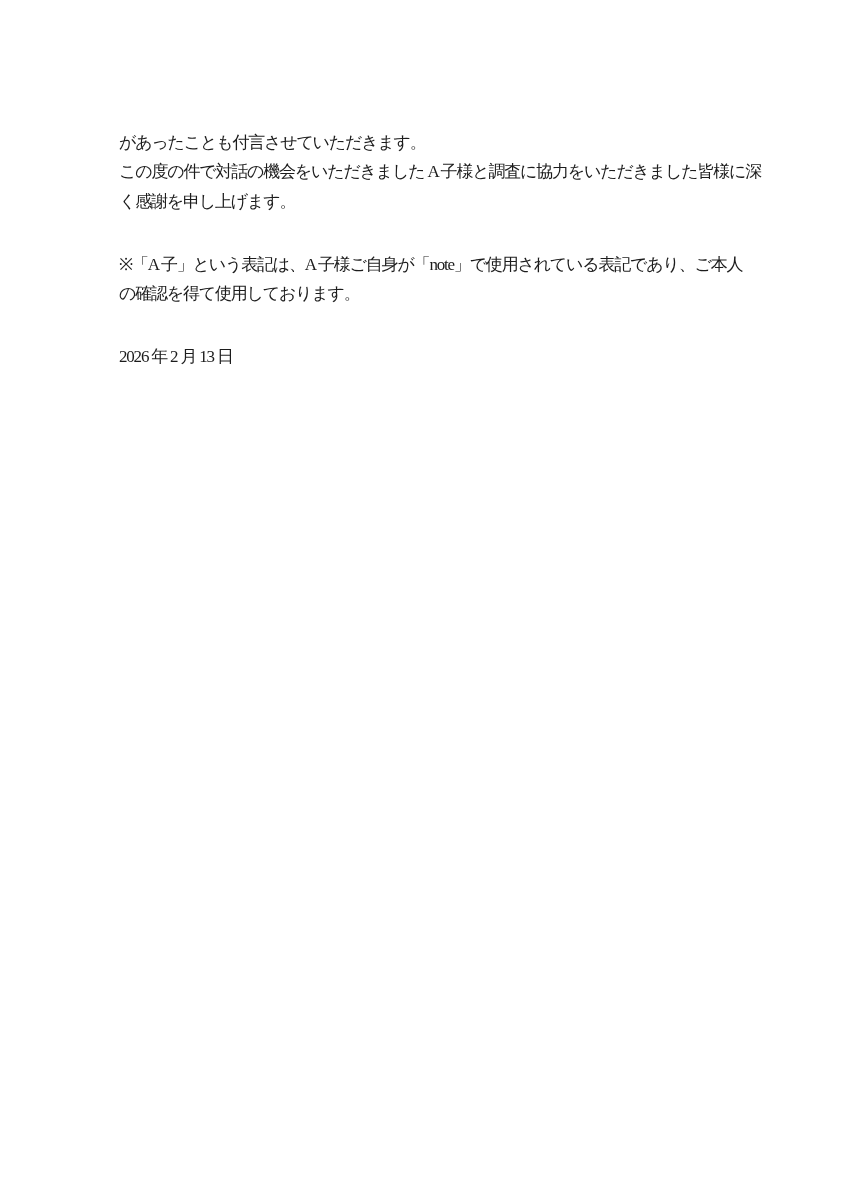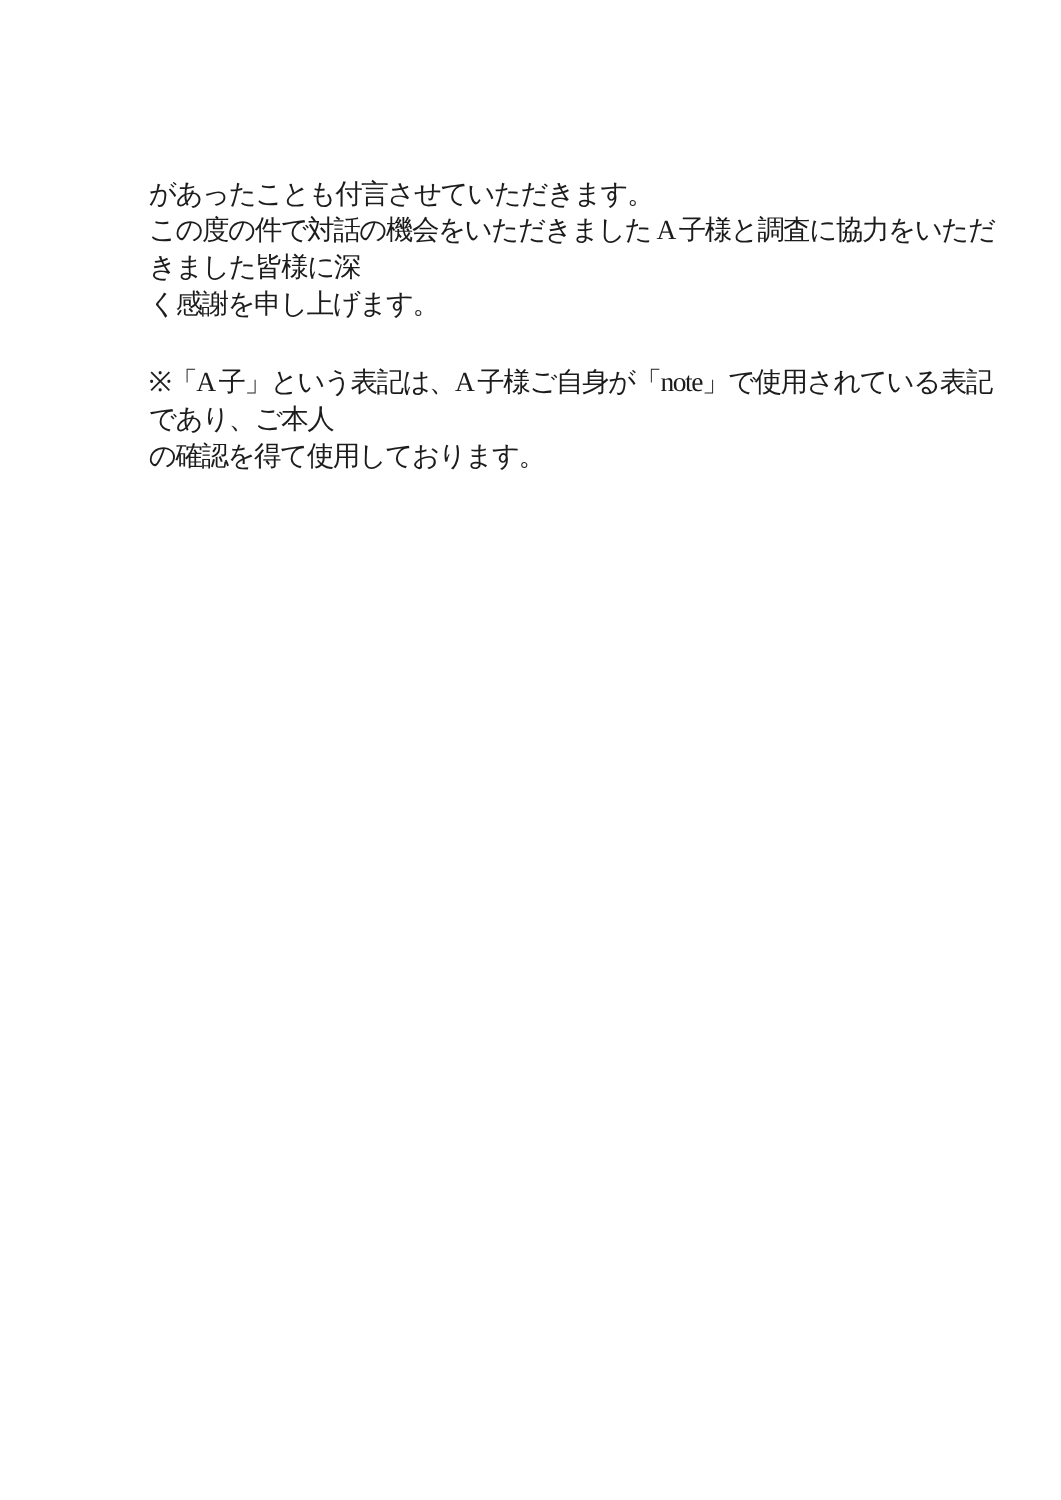--- a/index.html
+++ b/index.html
@@ -10,24 +10,24 @@
   .page {
     position: relative;
     width: 849px;
     height: 1200px;
     background: #ffffff;
     overflow: hidden;
   }
   .content {
     position: absolute;
     left: 119px;
-    top: 140px;
+    top: 128px;
     width: 680px;
     font-family: "Liberation Serif", "DejaVu Serif", serif;
-    font-size: 22px;
+    font-size: 17px;
     letter-spacing: -1.2px;
     line-height: 29.3px;
     color: #1c1c1c;
   }
   .para {
     margin: 0;
     white-space: pre-line;
     text-align: left;
   }
   .gap-xl { margin-top: 34px; }
@@ -37,14 +37,15 @@
 </head>
 <body style="background: rgb(255, 255, 255);">
 
 <div class="page">
   <div class="content" style="color: rgb(28, 28, 28);">
     <p class="para">があったことも付言させていただきます。</p>
     <p class="para">この度の件で対話の機会をいただきました A 子様と調査に協力をいただきました皆様に深
 く感謝を申し上げます。</p>
     <p class="para gap-md">※「A 子」という表記は、A 子様ご自身が「note」で使用されている表記であり、ご本人
 の確認を得て使用しております。</p>
+    <p class="para gap-md">2026 年 2 月 13 日</p>
   </div>
 </div>
 
 </body></html>

